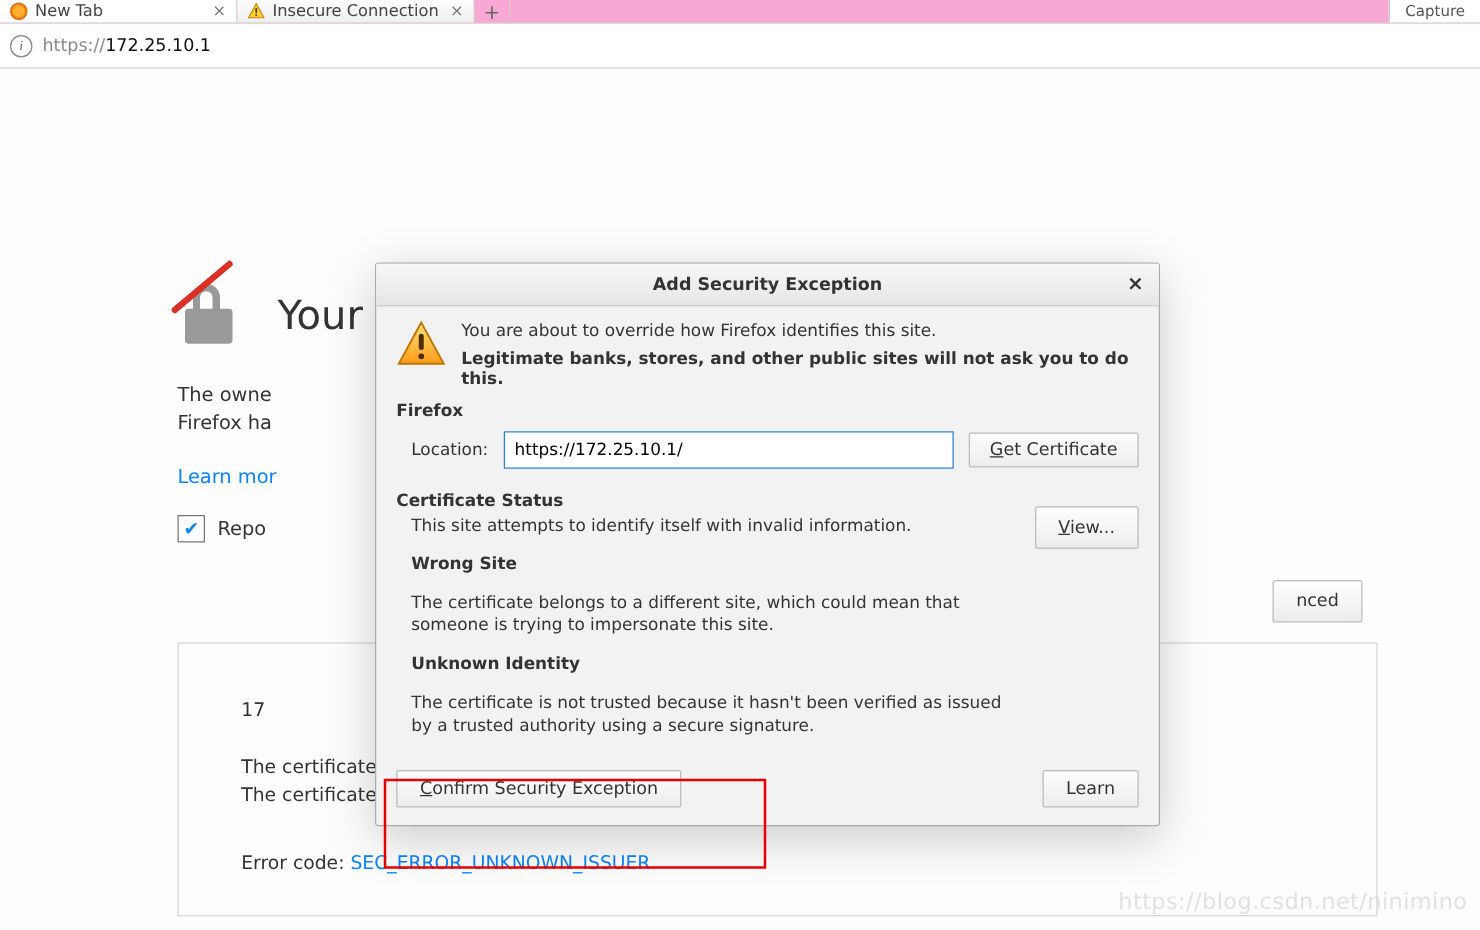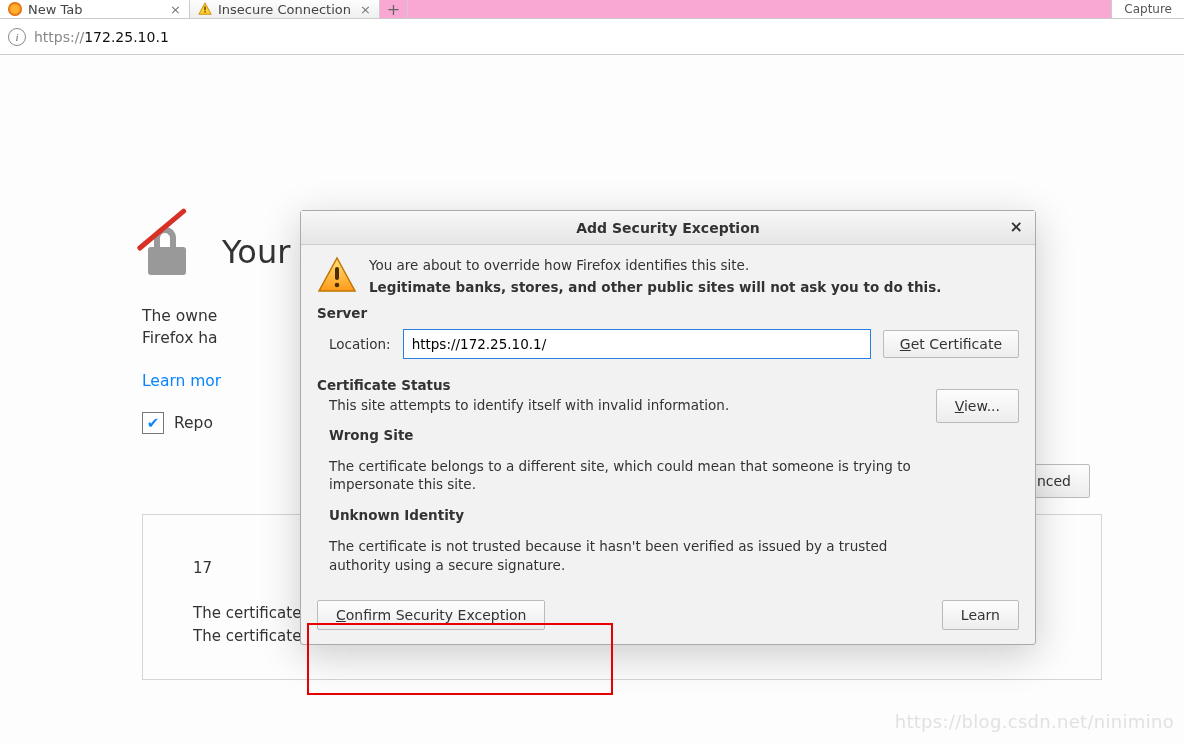--- a/index.html
+++ b/index.html
@@ -36,21 +36,21 @@
   .chk { width:22px; height:22px; border:1px solid #777; background:#fff; display:flex; align-items:center; justify-content:center; color:#0a84ff; font-size:15px; }
   .report-row span { font-size:15.5px; color:#333; }
   .adv-row { margin-top:30px; display:flex; justify-content:flex-end; gap:14px; padding-right:12px; }
   .graybtn { background:linear-gradient(#fdfdfd,#ededed); border:1px solid #bbb; border-radius:2px; padding:8px 18px; font-size:14px; color:#333; cursor:pointer; }
 
   .detail-box { margin-top:16px; border:1px solid #d5d5d5; padding:42px 50px 30px 50px; font-size:15px; color:#333; line-height:1.55; }
   .detail-box .err-code-label { margin-top:30px; }
   .detail-box a { color:#0a84ff; text-decoration:none; }
 
   
-  .dialog-backdrop { position:absolute; left:300px; top:155px; width:736px; background:#f2f2f2; border:1px solid #aaa; border-radius:3px; box-shadow:0 10px 40px rgba(0,0,0,.2); }
+  .dialog-backdrop { position:absolute; left:300px; top:155px; width:628px; background:#f2f2f2; border:1px solid #aaa; border-radius:3px; box-shadow:0 10px 40px rgba(0,0,0,.2); }
   .dlg-title { height:34px; background:linear-gradient(#f7f7f7,#e6e6e6); border-bottom:1px solid #ccc; display:flex; align-items:center; justify-content:center; font-size:14px; font-weight:600; color:#333; position:relative; }
   .dlg-title .dlg-close { position:absolute; right:12px; top:6px; font-size:16px; font-weight:700; color:#333; cursor:pointer; }
   .dlg-body { padding:10px 16px 16px 16px; font-size:13.5px; color:#333; }
   .dlg-row { display:flex; gap:12px; }
   .warn-tri { width:40px; height:40px; flex-shrink:0; }
   .warn-tri svg { width:40px; height:40px; }
   .dlg-row .txt { padding-top:2px; }
   .dlg-row .txt .bold { font-weight:700; margin-top:6px; }
   .sec-h { font-weight:700; margin-top:10px; }
   .loc-row { display:flex; align-items:center; gap:12px; margin-top:8px; }
@@ -125,20 +125,23 @@
     </div>
     <div class="adv-row">
       <button class="graybtn" style="visibility:hidden"></button>
       <button class="graybtn"><span>nced</span></button>
     </div>
 
     <div class="detail-box">
       <p>17</p>
       <p style="margin-top:22px">The certificate is not trusted because it is self-signed.</p>
       <p>The certificate is not valid for the name 172.25.10.1.</p>
+      <p class="err-code-label">
+        <span>Error code: </span><a href="#">SEC_ERROR_UNKNOWN_ISSUER</a>
+      </p>
     </div>
   </div>
 
   <div class="dialog-backdrop">
     <div class="dlg-title">
       <span>Add Security Exception</span>
       <span class="dlg-close">×</span>
     </div>
     <div class="dlg-body">
       <div class="dlg-row">
@@ -153,21 +156,21 @@
               <polygon points="20,3 38,36 2,36" fill="url(#g)" stroke="#c07400" stroke-width="1.5"></polygon>
               <rect x="18" y="12" width="4" height="13" rx="2" fill="#4a2e00"></rect>
               <circle cx="20" cy="30" r="2.3" fill="#4a2e00"></circle>
             </svg>
         </div>
         <div class="txt">
           <div>You are about to override how Firefox identifies this site.</div>
           <div class="bold">Legitimate banks, stores, and other public sites will not ask you to do this.</div>
         </div>
       </div>
-      <div class="sec-h">Server</div>
+      <div class="sec-h">Firefox</div>
       <div class="loc-row">
         <label>Location:</label>
         <input type="text" value="https://172.25.10.1/" style="">
         <button class="graybtn"><span class="u">G</span><span>et Certificate</span></button>
       </div>
 
       <div class="status-row">
         <div class="left">
           <div class="sec-h" style="margin-top:6px">Certificate Status</div>
           <div class="sub">This site attempts to identify itself with invalid information.</div>

